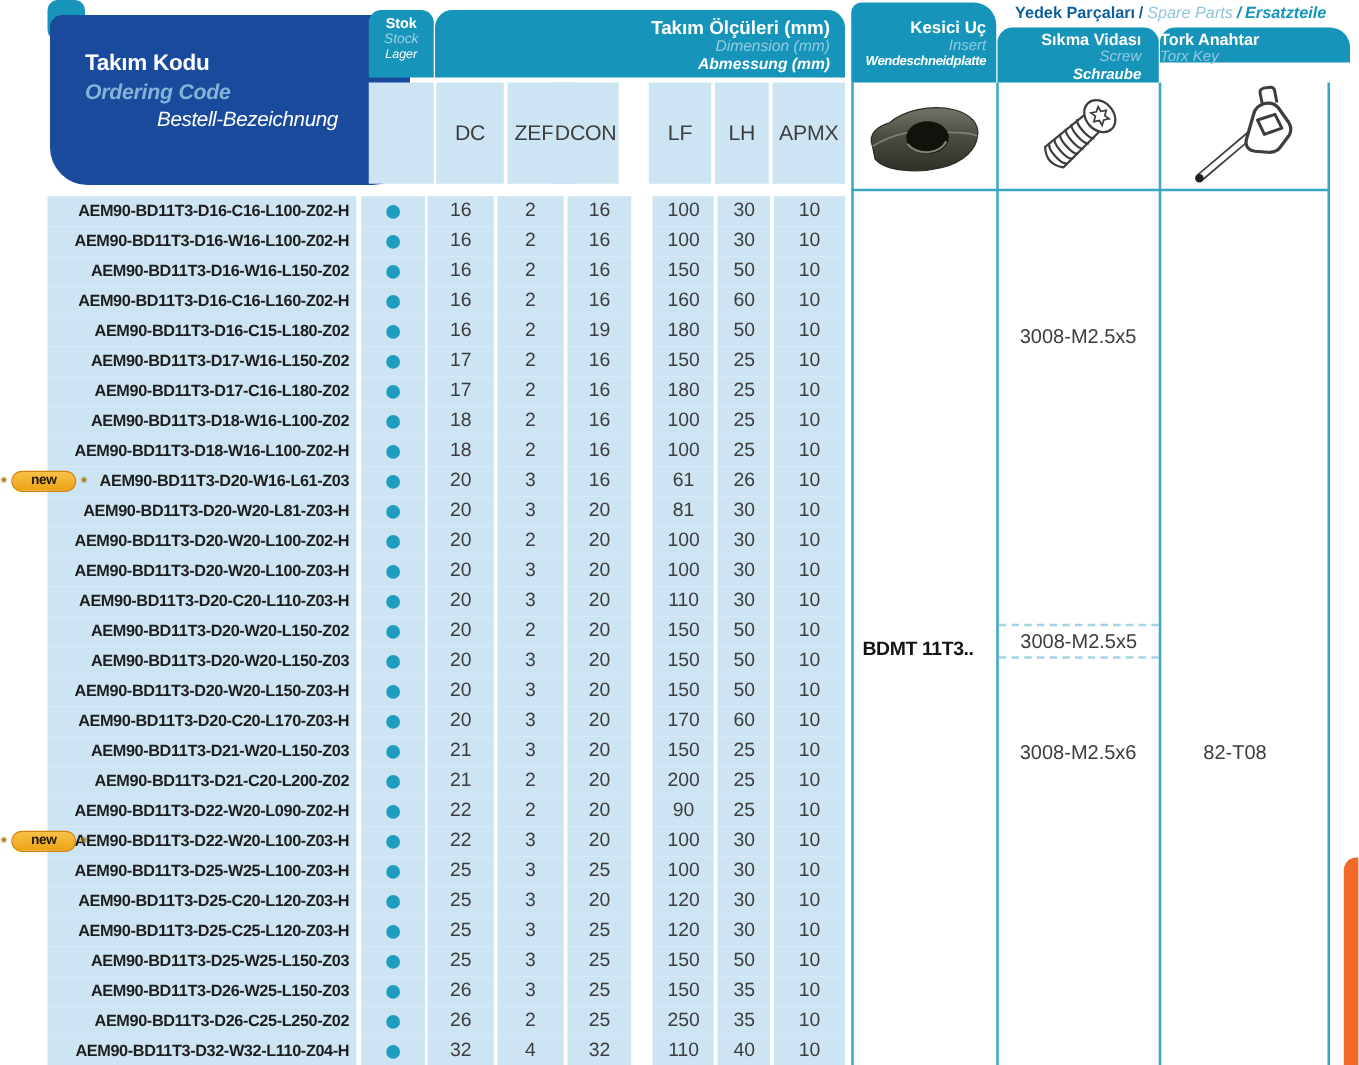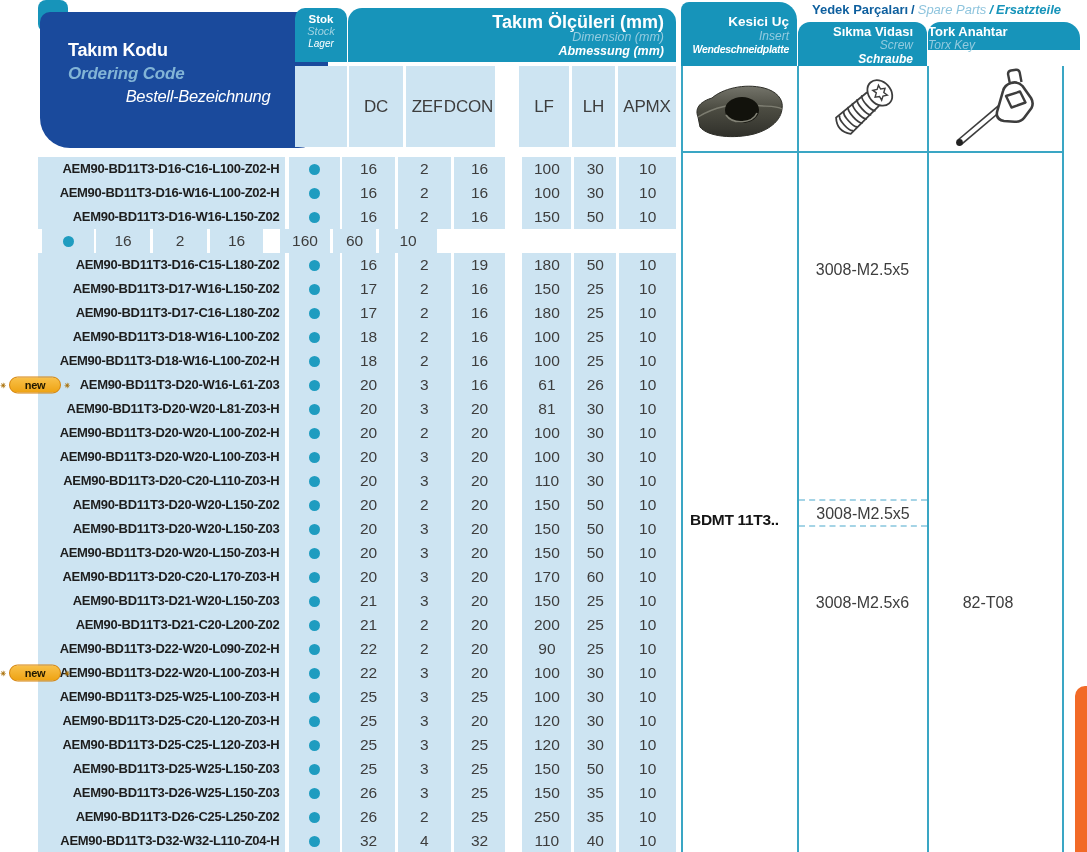--- a/index.html
+++ b/index.html
@@ -18,21 +18,21 @@
   .ordering-header .l3 { color:#ffffff; font-style:italic; font-size:16.5px; margin-top:3px; letter-spacing:-0.3px;text-align:center; }
 
   .stock-header { position:absolute; left:295px; top:8px; width:52px; height:54px;
     background:#1794ba; border-radius:10px 10px 0 0; text-align:center; padding-top:5px; }
   .stock-header .l1 { color:#fff; font-weight:bold; font-size:11.5px; }
   .stock-header .l2 { color:#9ed2e2; font-style:italic; font-size:11px; line-height:13px; }
   .stock-header .l3 { color:#fff; font-style:italic; font-size:10px; line-height:12px; }
 
   .dims-header { position:absolute; left:348px; top:8px; width:328px; height:54px;
     background:#1794ba; border-radius:14px 14px 0 0; text-align:right; padding:7px 12px 0 0; }
-  .dims-header .l1 { color:#fff; font-weight:bold; font-size:18px; line-height:15px; }
+  .dims-header .l1 { color:#fff; font-weight:bold; font-size:15px; line-height:15px; }
   .dims-header .l2 { color:#93cbdf; font-style:italic; font-size:12.5px; line-height:14px; }
   .dims-header .l3 { color:#fff; font-weight:bold; font-style:italic; font-size:12.5px; line-height:14px; }
 
   .insert-header { position:absolute; left:681px; top:2px; width:116px; height:64px;
     background:#1794ba; border-radius:8px 18px 0 0; text-align:right; padding:12px 8px 0 0; }
   .insert-header .l1 { color:#fff; font-weight:bold; font-size:13.5px; line-height:15px; }
   .insert-header .l2 { color:#93cbdf; font-style:italic; font-size:12px; line-height:14px; }
   .insert-header .l3 { color:#fff; font-weight:bold; font-style:italic; font-size:10.5px; line-height:13px; letter-spacing:-0.3px; }
 
   .spare-strip { position:absolute; left:792px; top:0; width:289px; height:22px;
@@ -239,20 +239,24 @@
     </div>
     <div class="cell dim dc">16</div>
     <div class="cell dim zefp">2</div>
     <div class="cell dim dcon">16</div>
     <div class="cell dim lf">150</div>
     <div class="cell dim lh">50</div>
     <div class="cell dim apmx">10</div>
   </div>
 
   <div class="row">
+    <div class="cell code">
+      
+      <span class="code-text">AEM90-BD11T3-D16-C16-L160-Z02-H</span>
+    </div>
     <div class="cell stock">
       <span class="dot"></span>
     </div>
     <div class="cell dim dc">16</div>
     <div class="cell dim zefp">2</div>
     <div class="cell dim dcon">16</div>
     <div class="cell dim lf">160</div>
     <div class="cell dim lh">60</div>
     <div class="cell dim apmx">10</div>
   </div>

